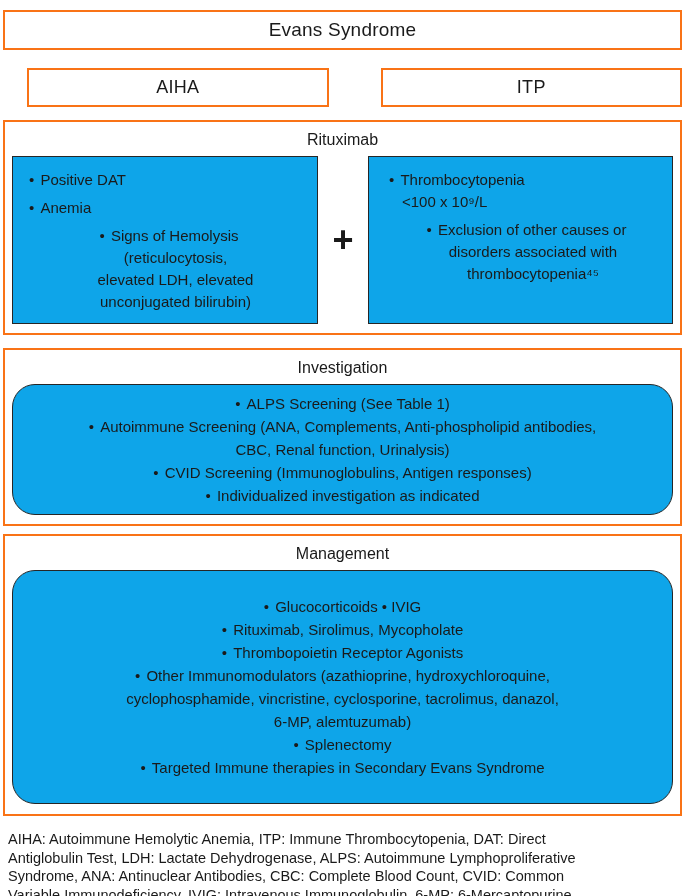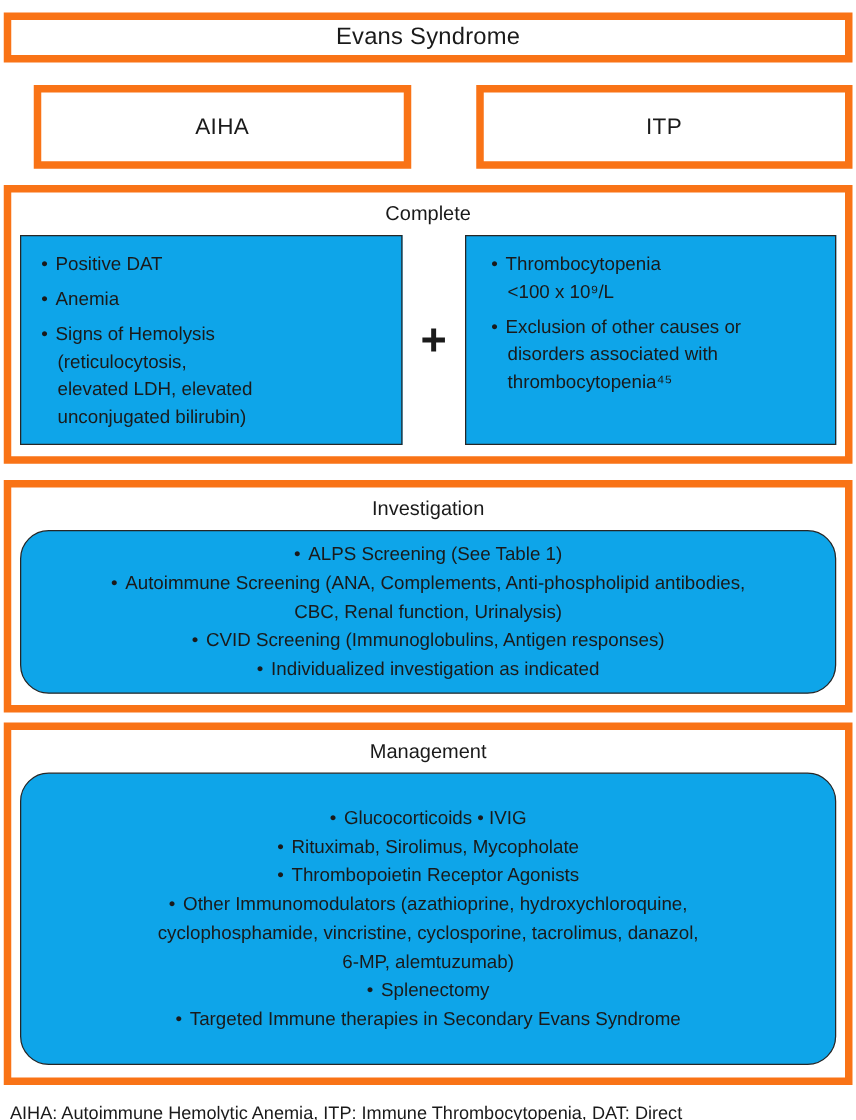--- a/index.html
+++ b/index.html
@@ -9,21 +9,21 @@
     font-family: "Liberation Sans", "DejaVu Sans", sans-serif;
     color: #1a1a1a;
   }
   .page {
     width: 685px;
     height: 896px;
     padding: 10px 3px 0;
     overflow: hidden;
   }
   .box {
-    border: 6px solid #f97316;
+    border: 2px solid #f97316;
     background: #ffffff;
   }
   .inner-box {
     border: 1.5px solid #262626;
     background: #0ea5e9;
   }
   
   .title-box {
     height: 40px;
     display: flex;
@@ -33,21 +33,21 @@
     letter-spacing: 0.2px;
   }
   
   .branch-row {
     display: flex;
     gap: 28px;
     margin-top: 18px;
   }
   .branch-box {
     flex: 1;
-    height: 67px;
+    height: 39px;
     display: flex;
     align-items: center;
     justify-content: center;
     font-size: 18px;
     letter-spacing: 0.3px;
     margin-left: 24px;
   }
   
   .section {
     margin-top: 13px;
@@ -77,21 +77,21 @@
     align-items: center;
     justify-content: center;
     font-size: 36px;
     font-weight: bold;
   }
   .list-left .bullet-item {
     padding-left: 13px;
     text-indent: -13px;
     margin-bottom: 6px;
   }
-  .list-left .bullet-item:last-child { margin-bottom: 0; }
+  .list-left .bullet-item:last-child { margin-bottom: 0; text-align: center; }
   
   .center-box {
     text-align: center;
     font-size: 15px;
     line-height: 23px;
     padding: 7px 6px;
     border-radius: 23px;
   }
   .center-box.tall { padding: 24px 6px; }
   .bullet-text { white-space: pre-line; }
@@ -116,21 +116,21 @@
   <div class="branch-row">
     <div class="box branch-box">
       <span>AIHA</span>
     </div>
     <div class="box branch-box">
       <span>ITP</span>
     </div>
   </div>
 
   <div class="box section">
-    <div class="section-title">Complete</div>
+    <div class="section-title">Rituximab</div>
     <div class="diag-content">
       <div class="inner-box diag-box diag-left list-left">
           <div class="bullet-item"><span class="bullet">• </span><span class="bullet-text">Positive DAT</span></div>
           <div class="bullet-item"><span class="bullet">• </span><span class="bullet-text">Anemia</span></div>
           <div class="bullet-item"><span class="bullet">• </span><span class="bullet-text">Signs of Hemolysis
 (reticulocytosis,
 elevated LDH, elevated
 unconjugated bilirubin)</span></div>
         </div>
       <div class="plus-cell">+</div>

